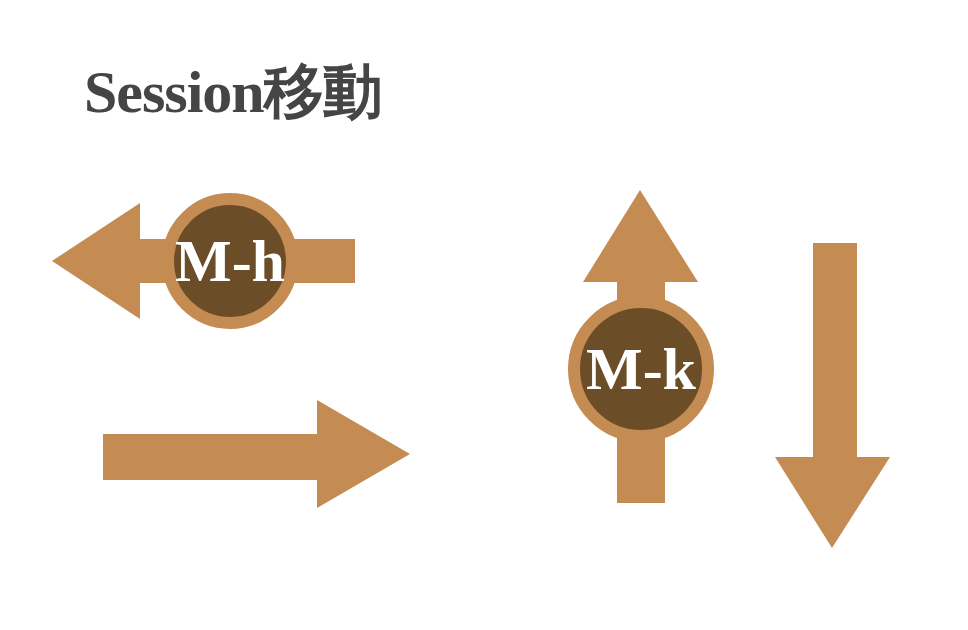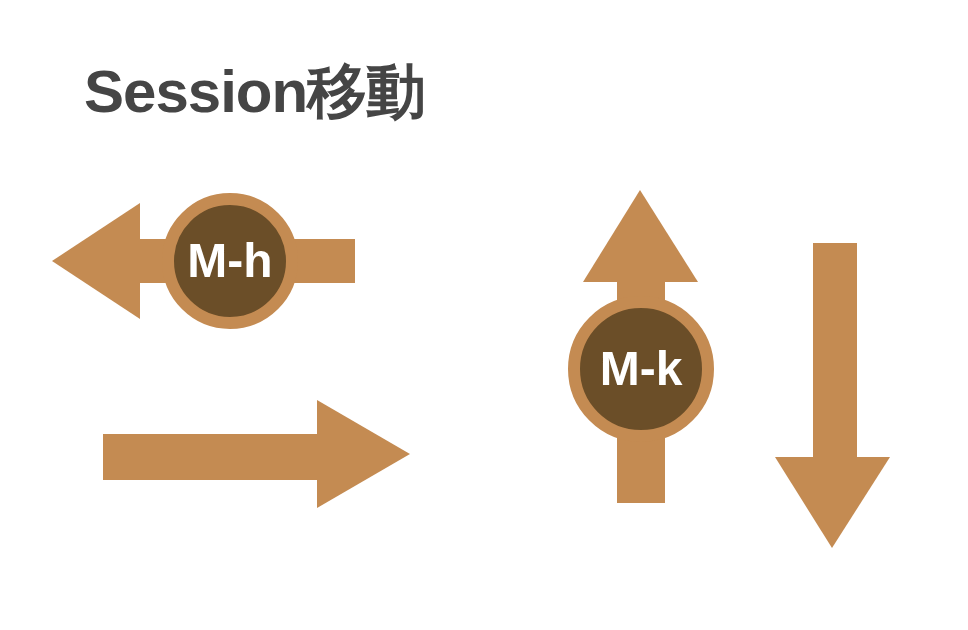--- a/index.html
+++ b/index.html
@@ -11,21 +11,21 @@
     --background: #ffffff;
   }
   * { margin: 0; padding: 0; box-sizing: border-box; }
   html, body { background: var(--background); }
   .canvas {
     position: relative;
     width: 968px;
     height: 630px;
     background: var(--background);
     overflow: hidden;
-    font-family: Liberation Sans, sans-serif;
+    font-family: Liberation Serif, serif;
     padding-left: 28px;
   }
   .title {
     position: absolute;
     font-size: 60px;
     font-weight: bold;
     color: var(--title-text);
     letter-spacing: -1px;
     white-space: nowrap;
     line-height: 1;
@@ -72,21 +72,21 @@
   .badge {
     position: absolute;
     border-radius: 50%;
     background: var(--badge-fill);
     border: 12px solid var(--badge-ring);
     display: flex;
     align-items: center;
     justify-content: center;
   }
   .key {
-    font-size: 48px;
+    font-size: 60px;
     font-weight: bold;
     color: var(--key-text);
     line-height: 1;
     white-space: nowrap;
   }
   #mh-badge { left: 162px; top: 193px; width: 136px; height: 136px; }
   #ml-badge { left: 158px; top: 386px; width: 140px; height: 140px; }
   #mk-badge { left: 568px; top: 296px; width: 146px; height: 146px; }
   #mj-badge {
     left: 764px; top: 300px; width: 146px; height: 146px;

